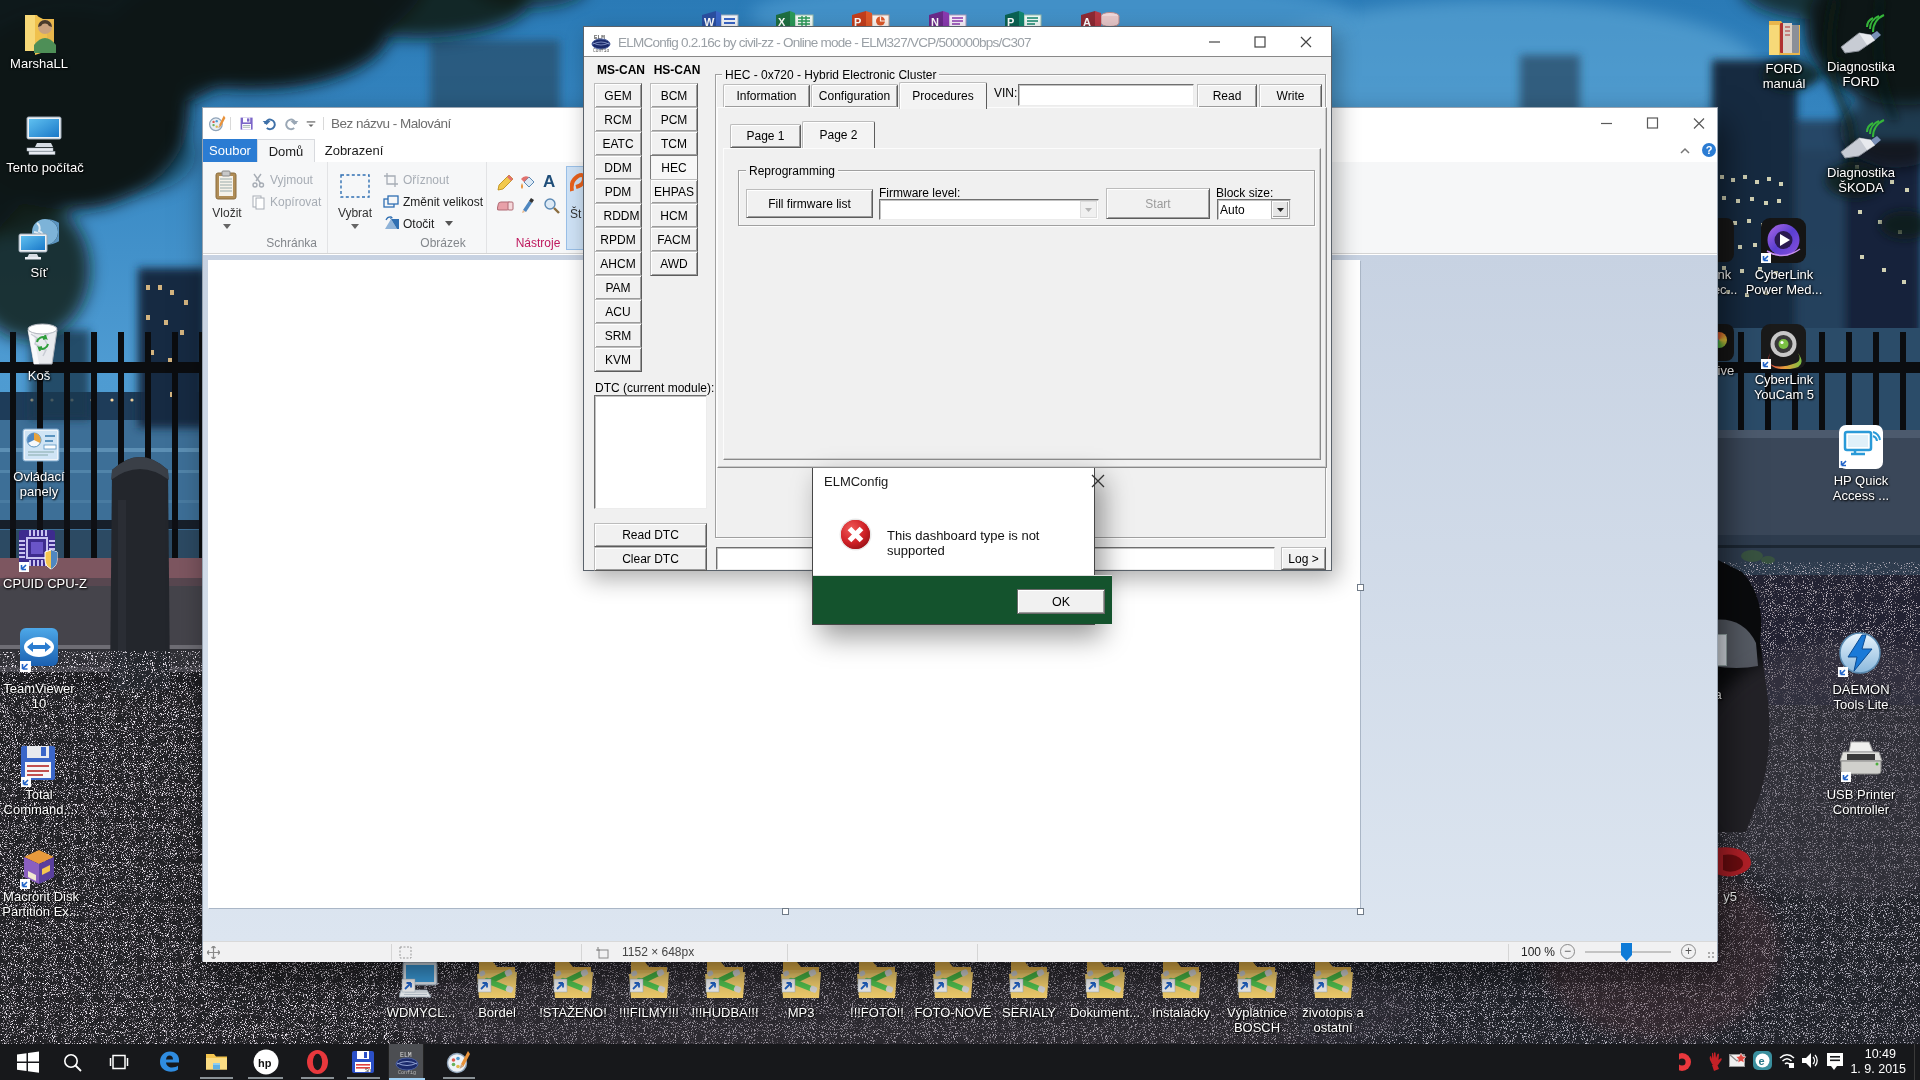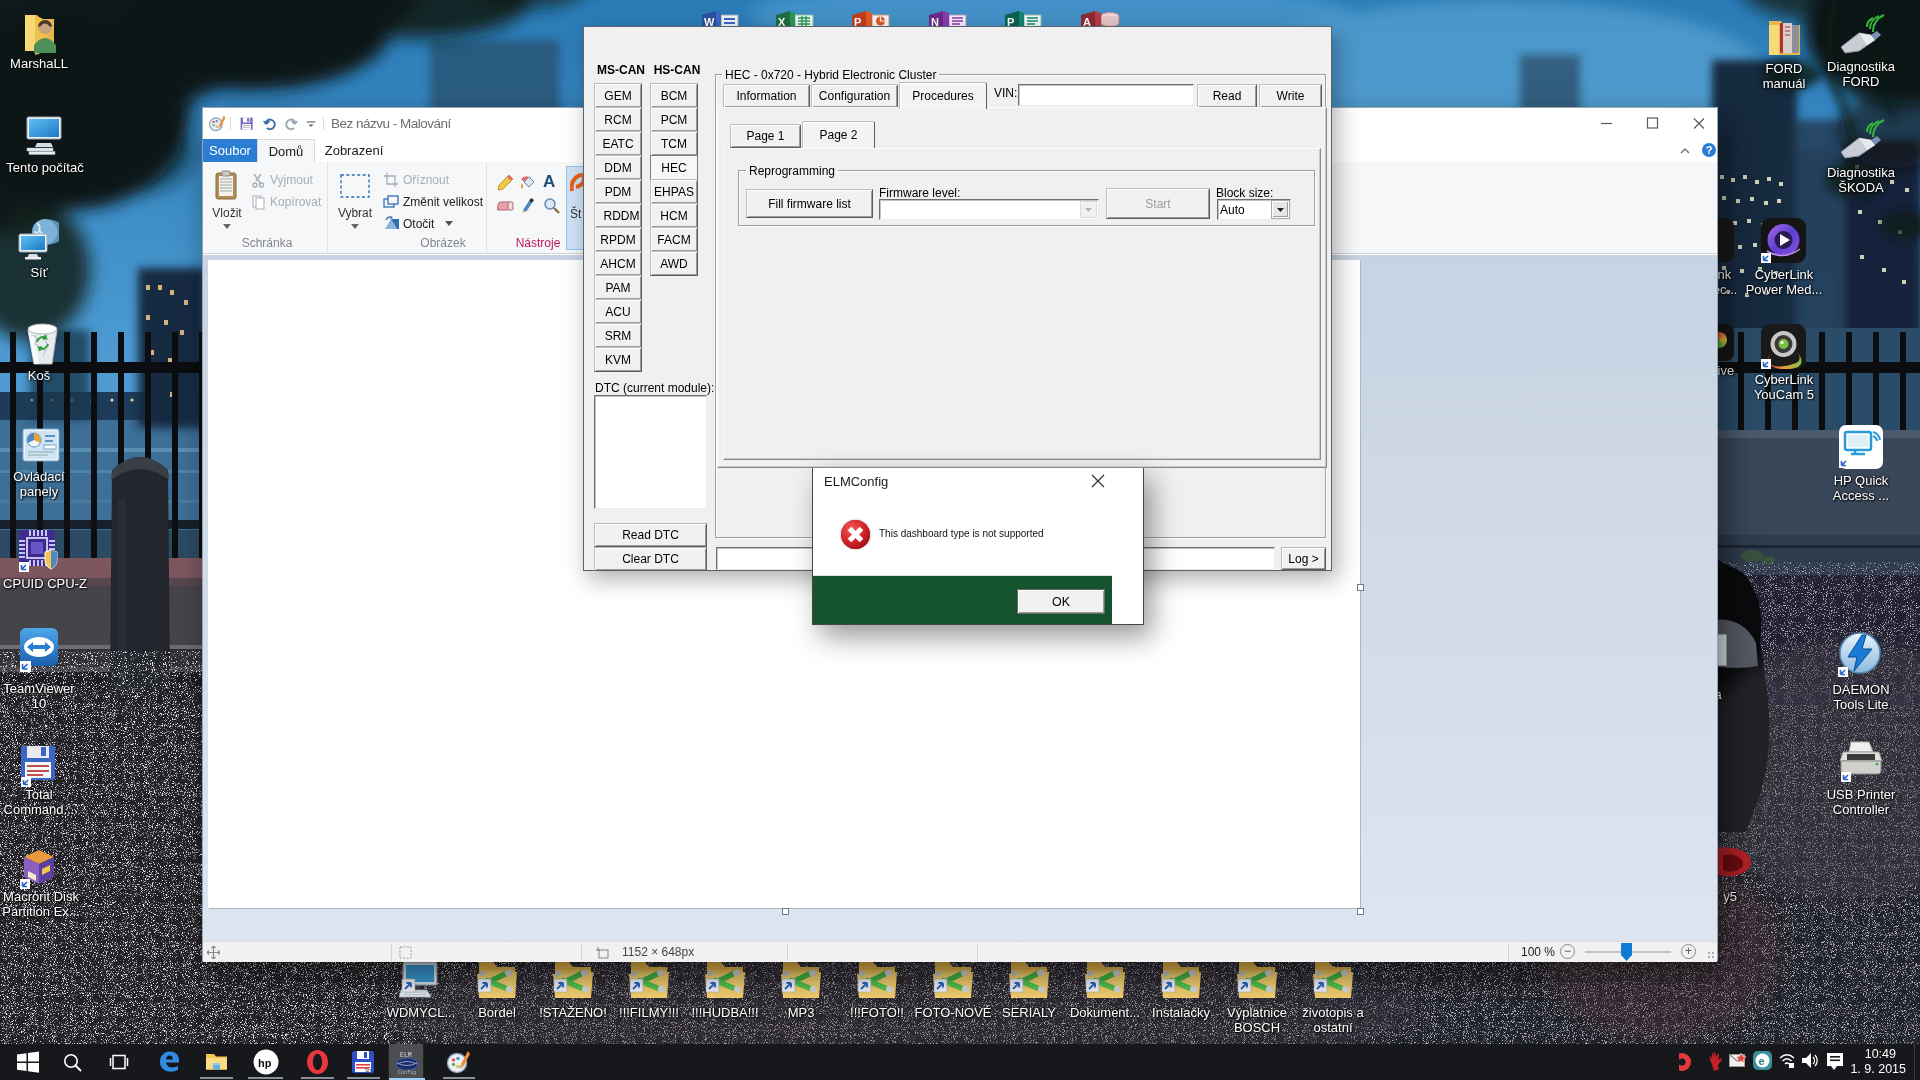--- a/index.html
+++ b/index.html
@@ -642,21 +642,21 @@
           <circle cx="4" cy="13" r="2"></circle>
           <circle cx="10.5" cy="13" r="2"></circle>
         </g>
       </svg>
     <div class="ab" style="left:67px;top:11px;font-size:12px;color:#a7adb5;">Vyjmout</div>
     <svg class="ab" style="left:48px;top:32px" width="16" height="16" viewBox="0 0 16 16">
         <rect x="2" y="2" width="8" height="11" fill="#fff" stroke="#a7adb5"></rect>
         <rect x="5" y="4" width="8" height="11" fill="#fff" stroke="#a7adb5"></rect>
       </svg>
     <div class="ab" style="left:67px;top:33px;font-size:12px;color:#a7adb5;">Kopírovat</div>
-    <div class="ab" style="left:14px;top:74px;width:100px;text-align:center;font-size:12px;color:#83878c;">Schránka</div>
+    <div class="ab" style="left:14px;top:74px;width:100px;text-align:right;font-size:12px;color:#83878c;">Schránka</div>
 
     <svg class="ab" style="left:136px;top:11px" width="32" height="26" viewBox="0 0 32 26">
         <rect x="2" y="2" width="28" height="22" fill="none" stroke="#2f6fb2" stroke-width="1.4" stroke-dasharray="3,2.4"></rect>
       </svg>
     <div class="ab" style="left:128px;top:44px;width:48px;text-align:center;font-size:12px;color:#333;">Vybrat</div>
     <svg class="ab" style="left:148px;top:62px" width="8" height="6" viewBox="0 0 8 6">
         <path d="M0,0 h8 l-4,5 Z" fill="#666"></path>
       </svg>
 
     <svg class="ab" style="left:180px;top:10px" width="16" height="16" viewBox="0 0 16 16">
@@ -748,20 +748,35 @@
     <svg class="ab" style="left:1418px;top:1px" width="11" height="18" viewBox="0 0 11 18">
         <path d="M0,0 h11 v12 l-5.5,6 -5.5,-6 Z" fill="#0f7bd7"></path>
       </svg>
     <div class="ab" style="left:1478px;top:2px;width:15px;height:15px;border-radius:8px;border:1px solid #8a8a8a;color:#555;font-size:12px;text-align:center;line-height:13px;">+</div>
     <div class="ab" style="left:1504px;top:9px;width:9px;height:9px;background:radial-gradient(circle 1px at 2px 2px,#aaa 1px,transparent 1.2px),radial-gradient(circle 1px at 6px 2px,#aaa 1px,transparent 1.2px),radial-gradient(circle 1px at 2px 6px,#aaa 1px,transparent 1.2px),radial-gradient(circle 1px at 6px 6px,#aaa 1px,transparent 1.2px);"></div>
   </div>
 </div>
 
 <div id="elm" class="ab" style="left:583px;top:26px;width:749px;height:545px;background:#f0f0f0;border:1px solid #5a626b;box-shadow:5px 8px 22px rgba(0,0,0,.32);font-size:12px;">
 
+  <div class="ab" style="left:0;top:0;width:747px;height:30px;background:#fff;border-bottom:1px solid #888;">
+    <svg class="ab" style="left:6px;top:5px" width="22" height="20" viewBox="0 0 22 20">
+      <text x="4" y="7" font-size="6" fill="#222" font-family="Liberation Mono">ELM</text>
+      <ellipse cx="11" cy="12" rx="9" ry="5" fill="#1b2a6b"></ellipse>
+      <ellipse cx="11" cy="12" rx="9" ry="5" fill="none" stroke="#4a5fa0" stroke-width="1"></ellipse>
+      <path d="M3,12 q8,-4 16,0 M3,11 q8,4 16,0" stroke="#8fa0d0" stroke-width=".8" fill="none"></path>
+      <text x="3" y="19.5" font-size="4.5" fill="#555" font-family="Liberation Mono">Config</text>
+    </svg>
+    <div class="ab" style="left:34px;top:8px;font-size:13.5px;letter-spacing:-0.75px;color:#9aa0a6;white-space:nowrap;">ELMConfig 0.2.16c by civil-zz - Online mode - ELM327/VCP/500000bps/C307</div>
+    <svg class="ab" style="left:600px;top:0" width="147px" height="30" viewBox="0 0 147 30">
+      <path d="M25,15 h11" stroke="#444" stroke-width="1.2"></path>
+      <rect x="71" y="10" width="10" height="10" fill="none" stroke="#444" stroke-width="1.2"></rect>
+      <path d="M117,10 l10,10 M127,10 l-10,10" stroke="#444" stroke-width="1.2"></path>
+    </svg>
+  </div>
 
   <div class="ab" style="left:12px;top:36px;width:50px;text-align:center;font-weight:bold;">MS-CAN</div>
   <div class="ab" style="left:68px;top:36px;width:50px;text-align:center;font-weight:bold;">HS-CAN</div>
 
   <div class="b3" style="left:10px;top:56px;width:48px;height:25px;">GEM</div>
   <div class="b3" style="left:10px;top:80px;width:48px;height:25px;">RCM</div>
   <div class="b3" style="left:10px;top:104px;width:48px;height:25px;">EATC</div>
   <div class="b3" style="left:10px;top:128px;width:48px;height:25px;">DDM</div>
   <div class="b3" style="left:10px;top:152px;width:48px;height:25px;">PDM</div>
   <div class="b3" style="left:10px;top:176px;width:48px;height:25px;padding-left:7px;">RDDM</div>
@@ -818,40 +833,40 @@
       <div class="ab" style="left:2px;top:3px;">Auto</div>
       <div class="ab" style="right:1px;top:1px;width:17px;height:17px;background:#e6e6e6;border:1px solid #fff;box-shadow:inset -1px -1px 0 #9c9c9c,0 0 0 1px #aaa;"><svg width="15" height="15">
           <path d="M4,6 h7 l-3.5,4 Z" fill="#222"></path>
         </svg></div>
     </div>
 
   <div class="sunk" style="left:132px;top:520px;width:559px;height:23px;"></div>
   <div class="b3" style="left:697px;top:520px;width:45px;height:23px;">Log &gt;</div>
 </div>
 
-<div id="dlg" class="ab" style="left:812px;top:466px;width:332px;height:159px;background:#fff;border:1px solid #464646;box-shadow:8px 12px 26px rgba(0,0,0,.4);">
+<div id="dlg" class="ab" style="left:812px;top:466px;width:283px;height:159px;background:#fff;border:1px solid #464646;box-shadow:8px 12px 26px rgba(0,0,0,.4);">
   <div class="ab" style="left:11px;top:7px;font-size:13px;color:#1a1a1a;">ELMConfig</div>
   <svg class="ab" style="left:277px;top:6px" width="16" height="16" viewBox="0 0 16 16">
       <path d="M2,2 l12,12 M14,2 l-12,12" stroke="#333" stroke-width="1.3"></path>
     </svg>
   <svg class="ab" style="left:26px;top:51px" width="33" height="33" viewBox="0 0 33 33">
     <circle cx="16.5" cy="16.5" r="16" fill="#e8e8e8"></circle>
     <circle cx="16.5" cy="16.5" r="14.5" fill="#cf2026"></circle>
     <circle cx="16.5" cy="16.5" r="14.5" fill="url(#rg1)"></circle>
     <defs>
         <radialGradient id="rg1" cx=".35" cy=".3" r=".9">
           <stop offset="0" stop-color="#f05a58"></stop>
           <stop offset=".55" stop-color="#cf2026"></stop>
           <stop offset="1" stop-color="#7e0d12"></stop>
         </radialGradient>
       </defs>
     <path d="M10.5,10.5 L22.5,22.5 M22.5,10.5 L10.5,22.5" stroke="#fff" stroke-width="5.2" stroke-linecap="butt"></path>
 
   </svg>
-  <div class="ab" style="left:66px;top:61px;font-size:10px;color:#111;">This dashboard type is not supported</div>
+  <div class="ab" style="left:74px;top:61px;font-size:13px;color:#111;">This dashboard type is not supported</div>
   <div class="ab" style="left:0;top:108px;width:299px;height:49px;background:#14532d;border-top:1px solid #dfdfdf;">
     <div class="ab" style="left:204px;top:13px;width:88px;height:25px;background:#f1f1f1;border:1px solid #6a6a6a;box-shadow:inset 1px 1px 0 #fff,inset -1px -1px 0 #9c9c9c;font-size:12.5px;color:#000;display:flex;align-items:center;justify-content:center;">OK</div>
   </div>
 </div>
 
 <div id="tb" class="ab" style="left:0;top:1044px;width:1920px;height:36px;background:#17181b;">
 
   <svg class="ab" style="left:17px;top:7px" width="22" height="22" viewBox="0 0 22 22">
       <g fill="#fff">
         <path d="M0,3.5 L9.5,2.2 V10.5 H0 Z"></path>

